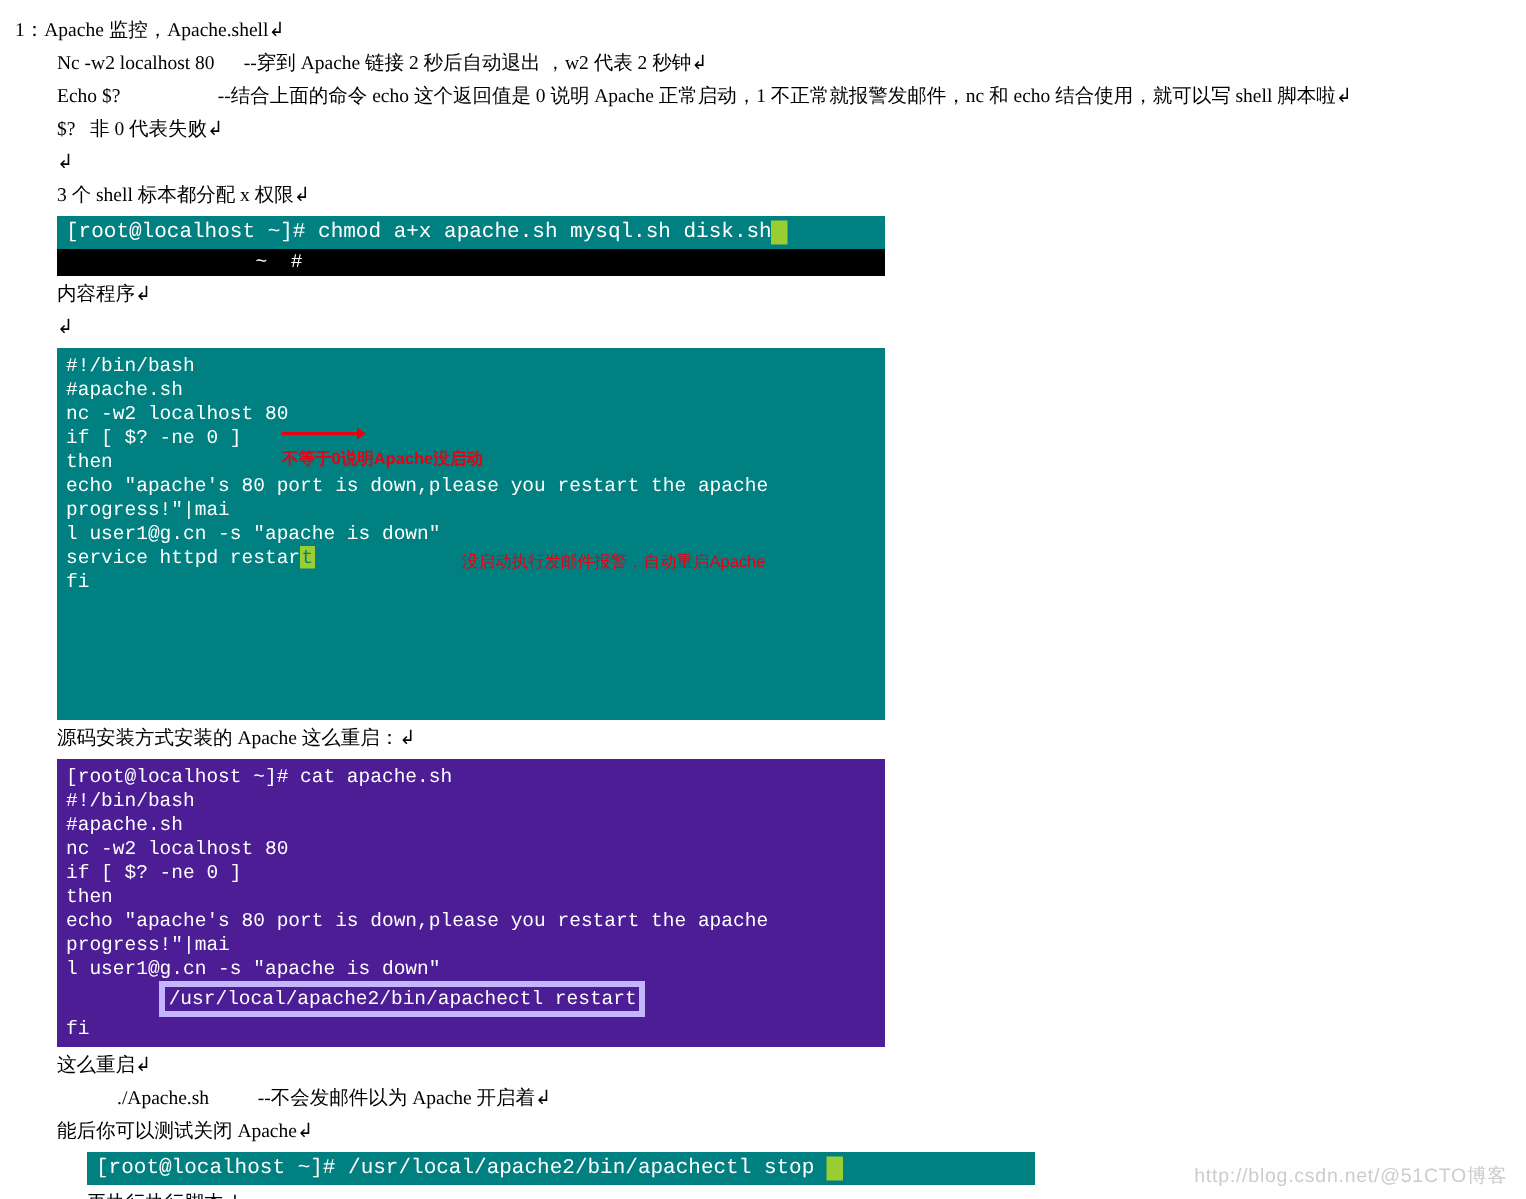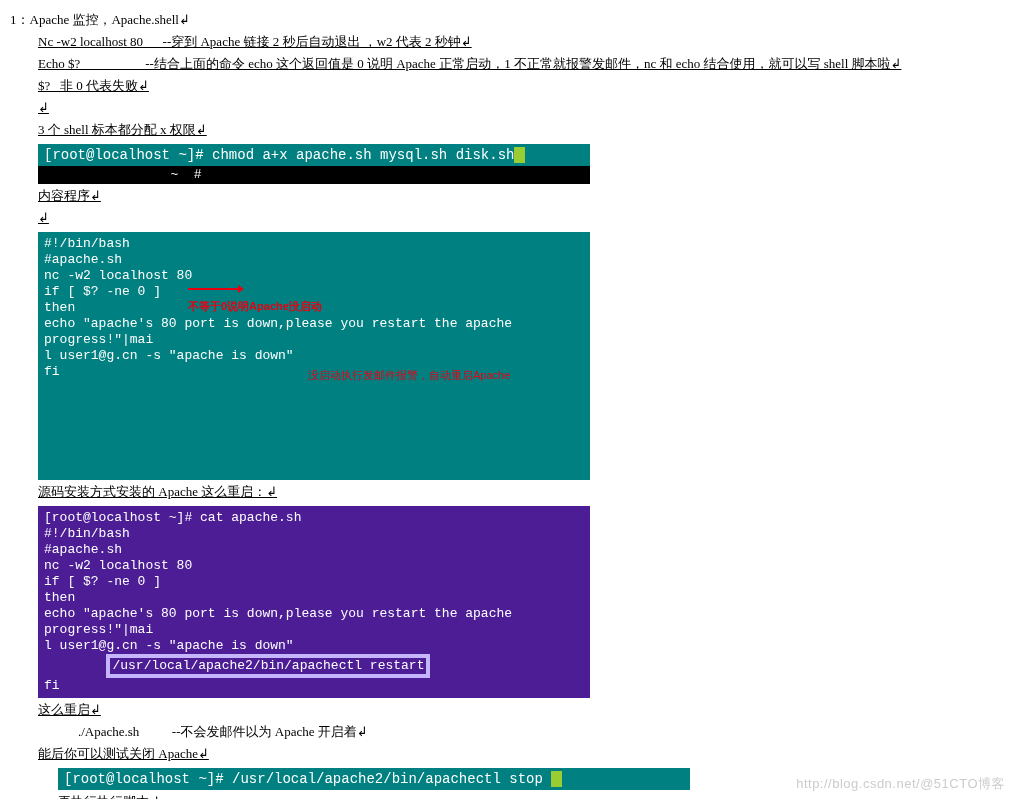--- a/index.html
+++ b/index.html
@@ -10,21 +10,21 @@
     color: #000;
     background: #fff;
     width: 1017px;
     box-sizing: border-box;
   }
   .line {
     margin: 2px 0;
     line-height: 20px;
     white-space: pre;
   }
-  .indent1 { padding-left: 28px; text-decoration: underline; }
+  .indent1 { padding-left: 28px; }
   .indent2 { padding-left: 68px; }
   .indent3 { padding-left: 48px; }
   .term-bar {
     background: #008080;
     color: #fff;
     font-family: "Courier New", monospace;
     font-size: 14px;
     padding: 3px 6px;
     margin: 4px 0 2px 28px;
     width: 552px;
@@ -148,20 +148,21 @@
 
 <div class="term-block">
   <div>#!/bin/bash</div>
   <div>#apache.sh</div>
   <div></div>
   <div>nc -w2 localhost 80</div>
   <div>if [ $? -ne 0 ]</div>
   <div>then</div>
   <div>        echo "apache's 80 port is down,please you restart the apache progress!"|mai</div>
   <div>l user1@g.cn -s "apache is down"</div>
+  <div><span>        service httpd restar</span><span class="cursor">t</span></div>
   <div>fi</div>
 
   <div class="arrow" style="left:150px; top:56px; width:50px;"></div>
   <span class="redtxt" style="left:150px; top:66px;font-weight:bold;">不等于0说明Apache没启动</span>
   <span class="redtxt" style="left:270px; top:135px;">没启动执行发邮件报警，自动重启Apache</span>
 </div>
 
 <div class="line indent1">源码安装方式安装的 Apache 这么重启：↲</div>
 
 <div class="term-block2">

